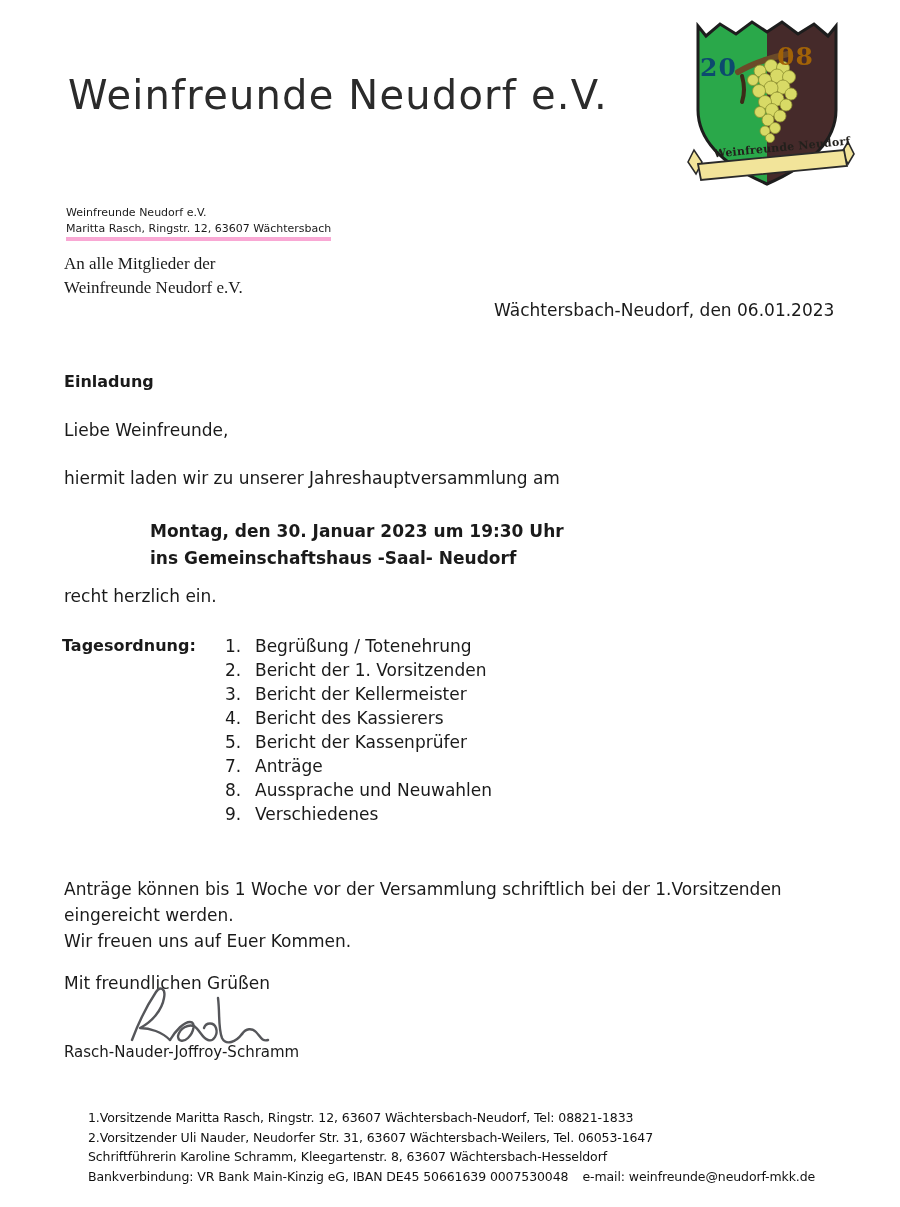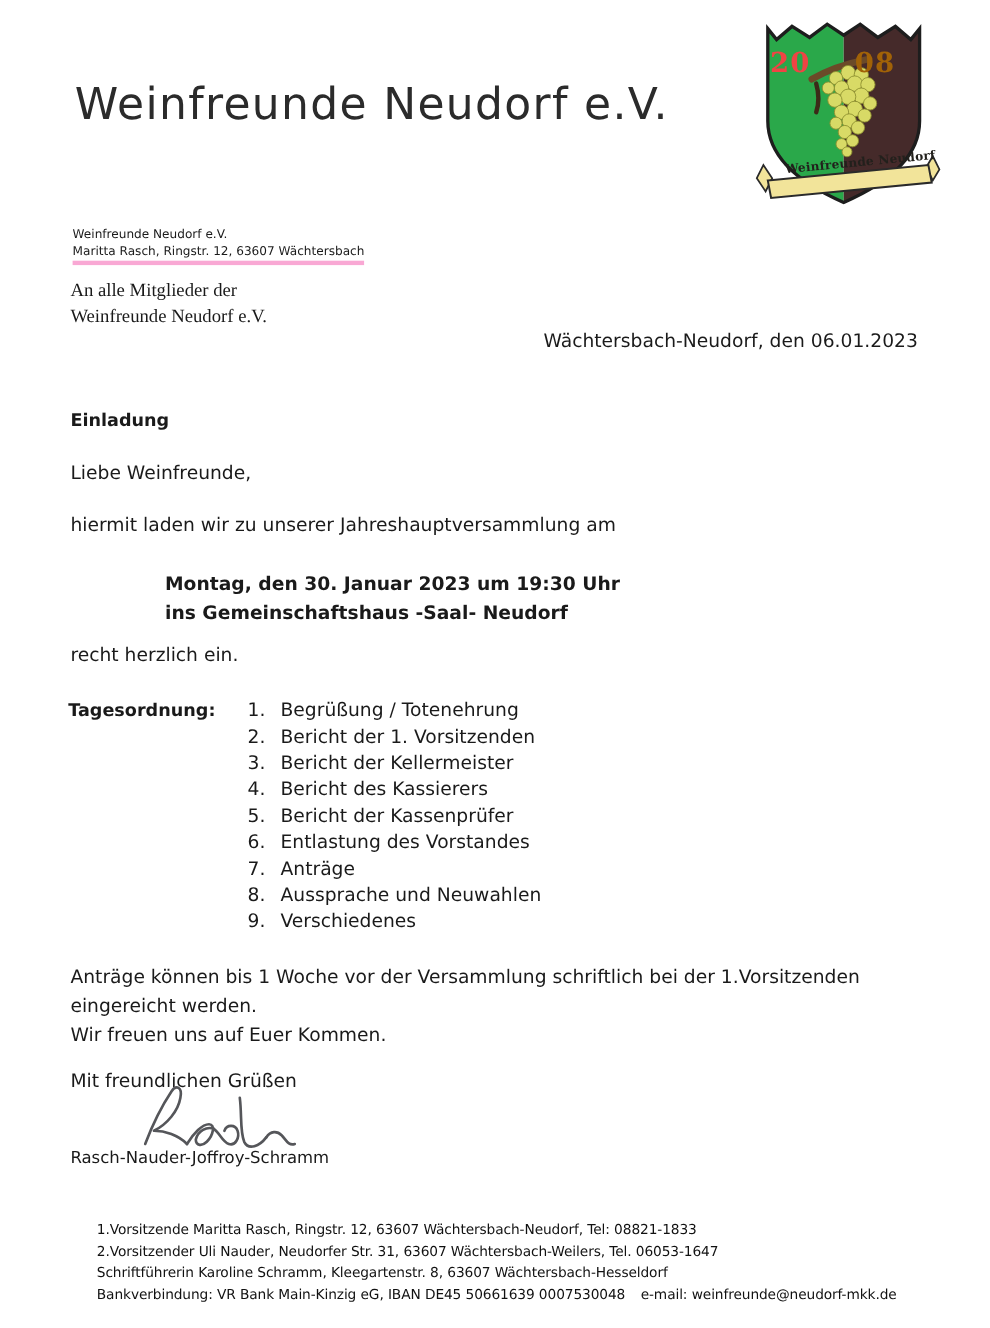--- a/index.html
+++ b/index.html
@@ -55,21 +55,21 @@
     pointer-events: none;
   }
   .logo-year {
     position: absolute;
     top: 28px;
     font-family: "DejaVu Serif", serif;
     font-weight: 700;
     font-size: 25px;
     letter-spacing: 1px;
   }
-  .logo-year.left { left: 24px; color: #ef4444; }
+  .logo-year.left { left: 24px; color: #0c4a6e; margin-top: 11px; }
   .logo-year.right { left: 101px; color: #a16207; }
 
   
   .sender {
     position: absolute;
     left: 66px;
     top: 205px;
     font-family: "DejaVu Sans", sans-serif;
     font-size: 11px;
     line-height: 16px;
@@ -293,21 +293,20 @@
 
   <div class="closing-invite">recht herzlich ein.</div>
 
   <div class="agenda-label">Tagesordnung:</div>
   <ul class="agenda-list" id="agenda-list">
       <li><span class="num">1.</span><span>Begrüßung / Totenehrung</span></li>
       <li><span class="num">2.</span><span>Bericht der 1. Vorsitzenden</span></li>
       <li><span class="num">3.</span><span>Bericht der Kellermeister</span></li>
       <li><span class="num">4.</span><span>Bericht des Kassierers</span></li>
       <li><span class="num">5.</span><span>Bericht der Kassenprüfer</span></li>
-      <li><span class="num">6.</span><span>Entlastung des Vorstandes</span></li>
       <li><span class="num">7.</span><span>Anträge</span></li>
       <li><span class="num">8.</span><span>Aussprache und Neuwahlen</span></li>
       <li><span class="num">9.</span><span>Verschiedenes</span></li>
     </ul>
 
   <div class="note">
     <div>Anträge können bis 1 Woche vor der Versammlung schriftlich bei der 1.Vorsitzenden</div>
     <div>eingereicht werden.</div>
     <div>Wir freuen uns auf Euer Kommen.</div>
   </div>

